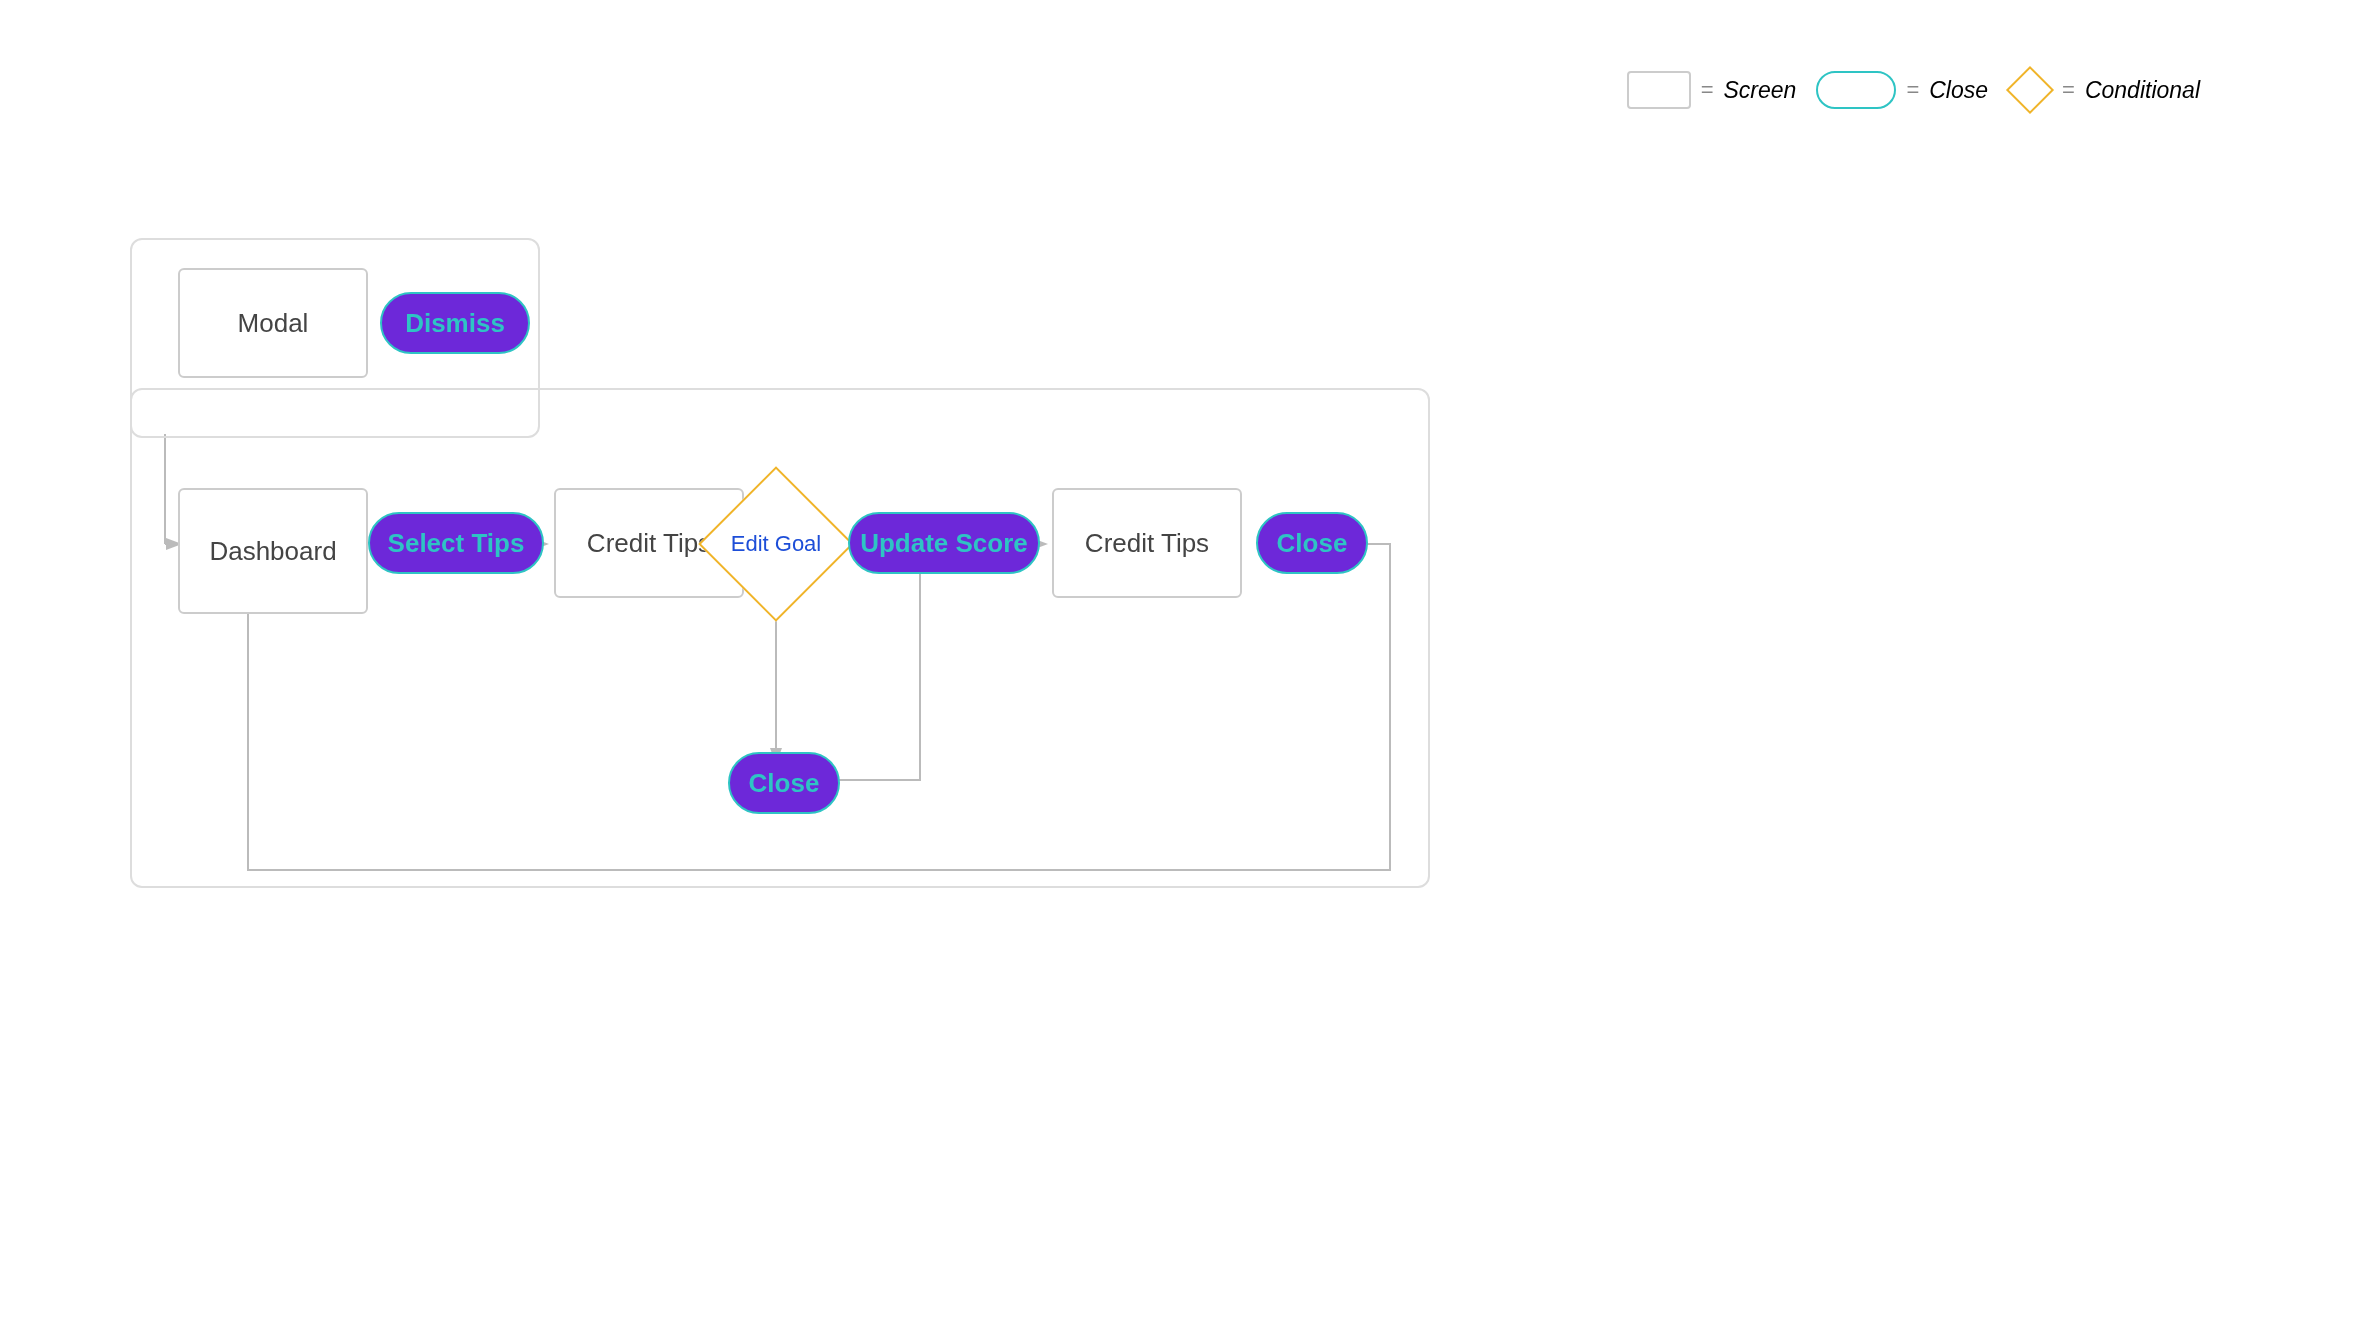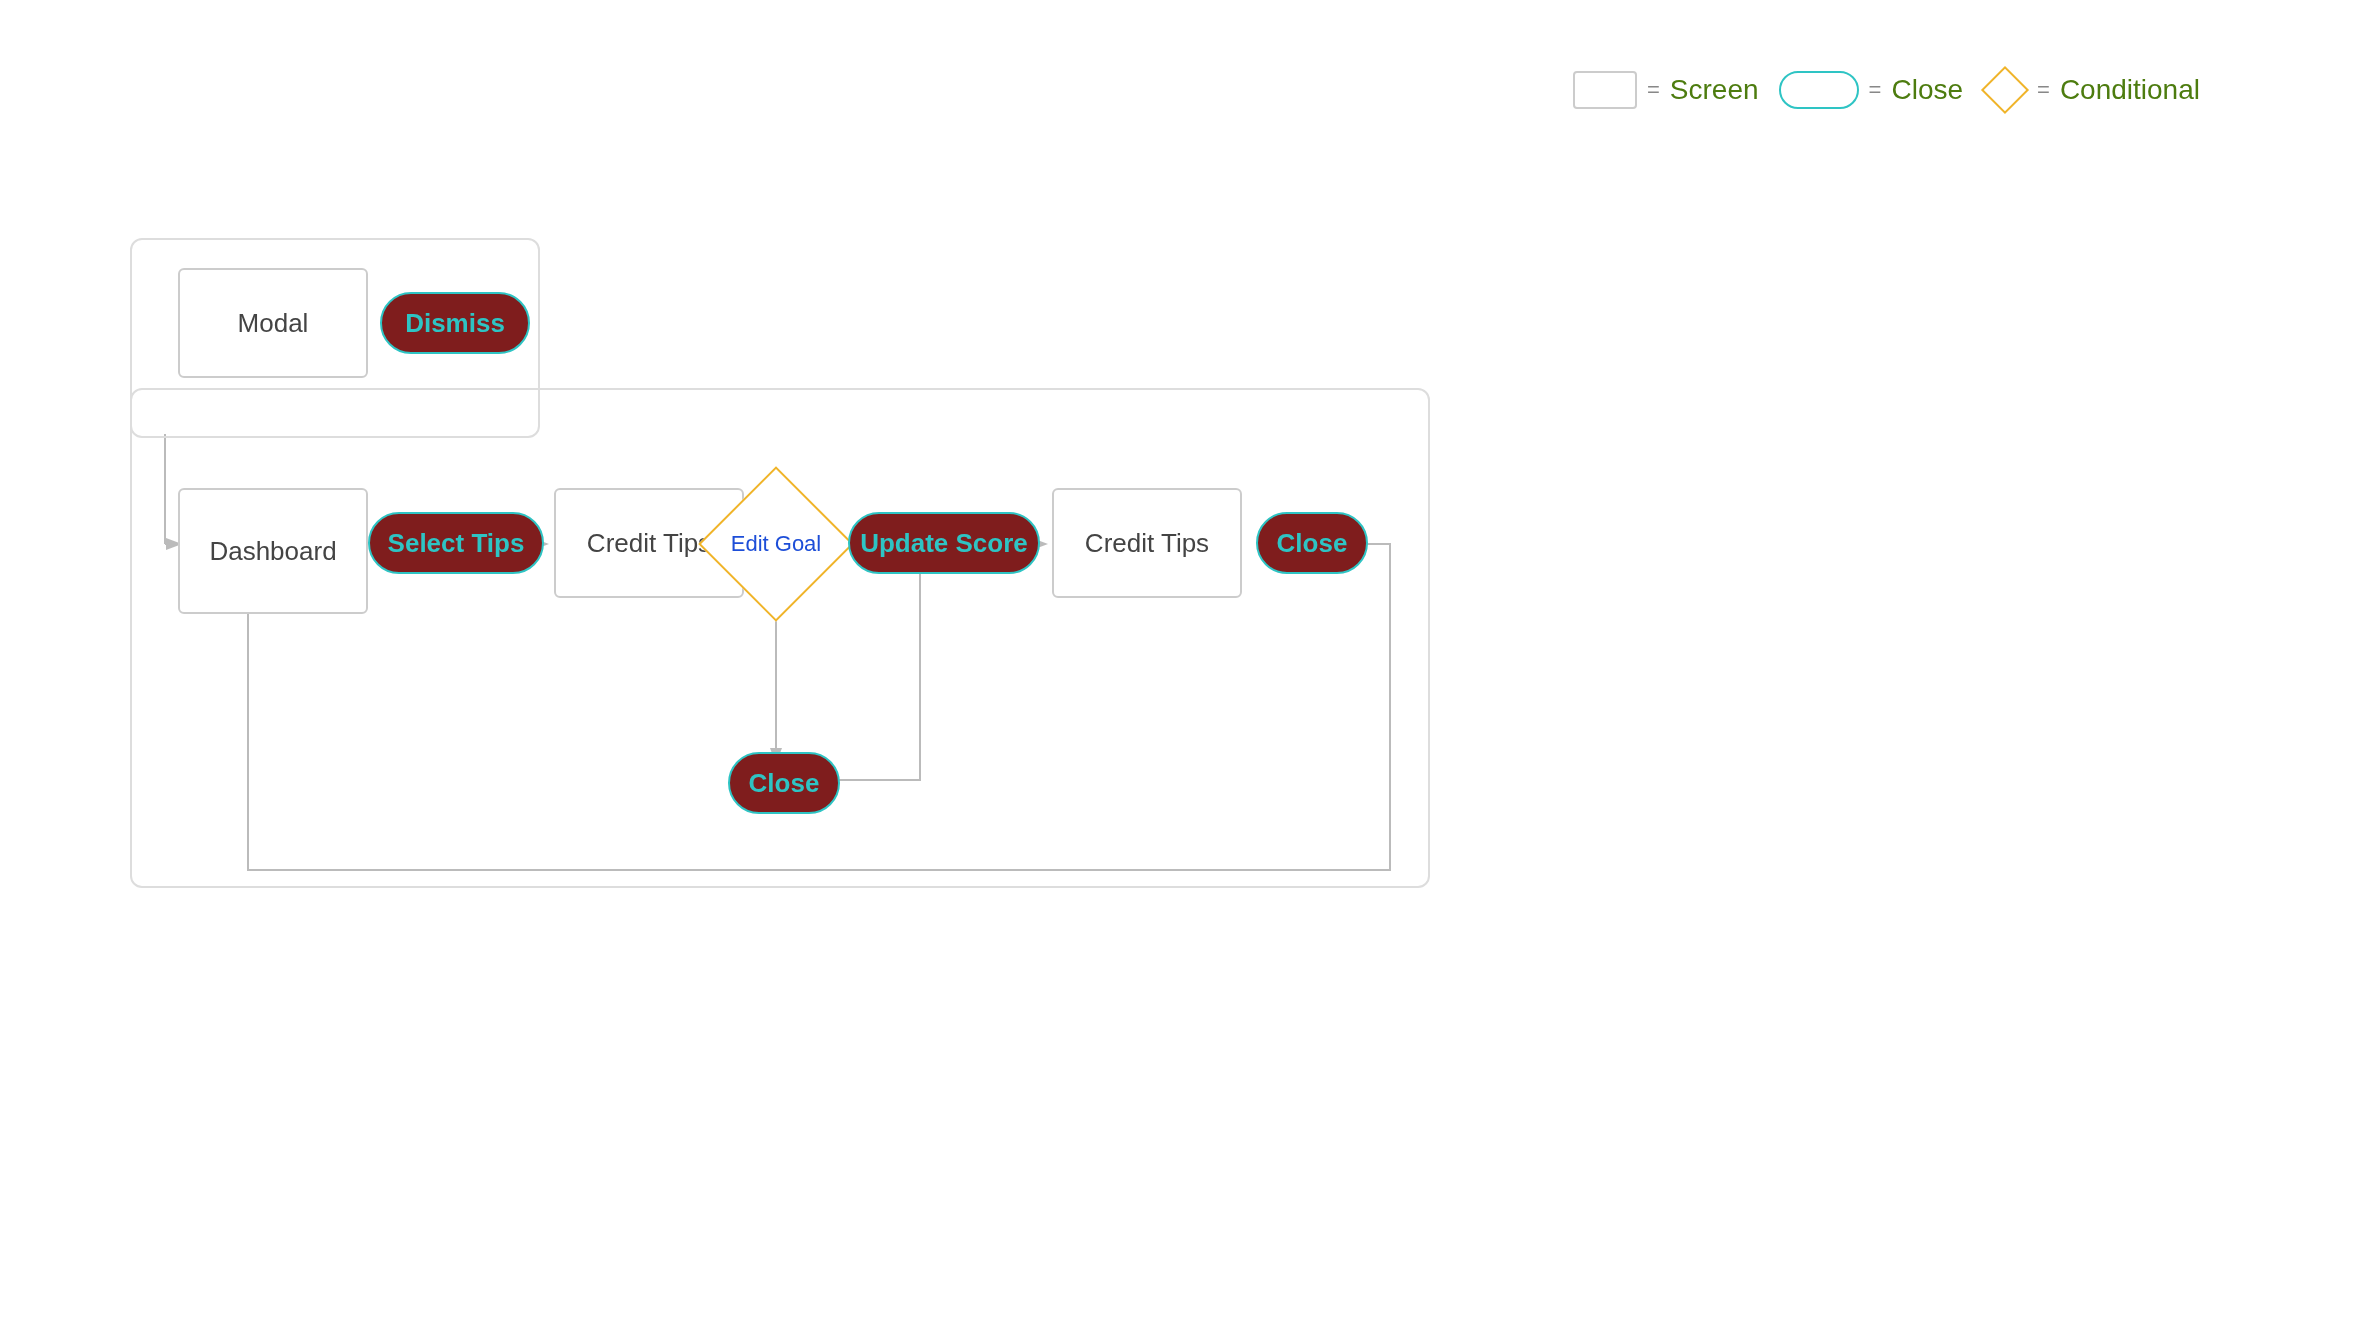--- a/index.html
+++ b/index.html
@@ -40,40 +40,41 @@
       height: 38px;
       border: 2px solid #2ec4c4;
       border-radius: 20px;
       background: white;
     }
     .legend-eq {
       font-size: 22px;
       color: #888;
     }
     .legend-label {
-      font-size: 28px;
-      color: #4d7c0f;
+      font-size: 23px;
+      color: #000000;
+      font-style: italic;
     }
 
     
     .screen-node {
       position: absolute;
       background: white;
       border: 2px solid #ccc;
       border-radius: 6px;
       display: flex;
       align-items: center;
       justify-content: center;
       font-size: 26px;
       color: #444;
     }
 
     .action-node {
       position: absolute;
-      background: #7f1d1d;
+      background: #6d28d9;
       border: 2.5px solid #2ec4c4;
       border-radius: 50px;
       display: flex;
       align-items: center;
       justify-content: center;
       font-size: 26px;
       color: #2ec4c4;
       font-weight: 600;
     }
 

